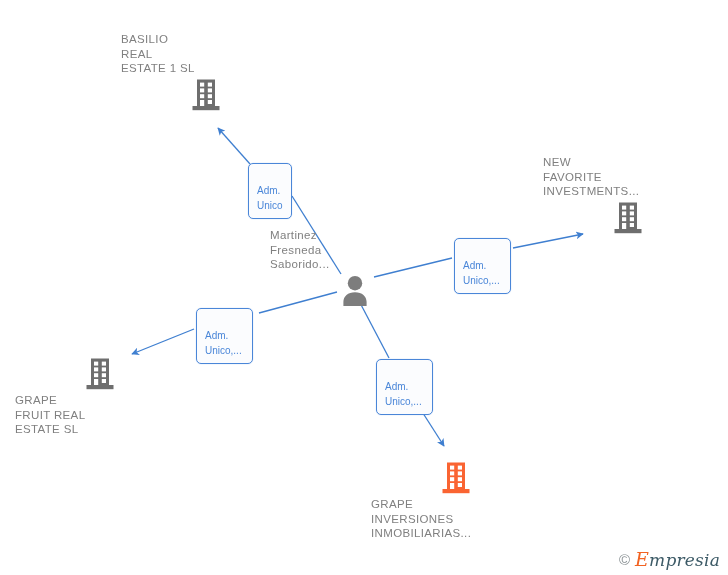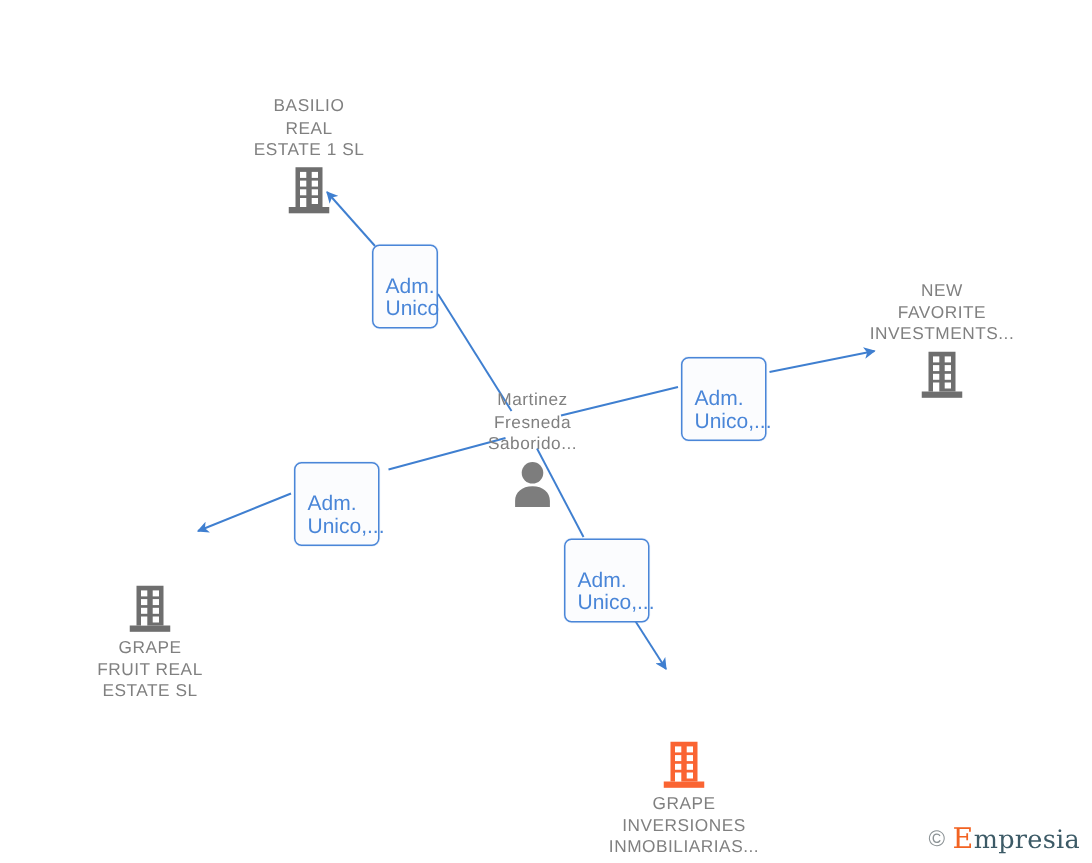--- a/index.html
+++ b/index.html
@@ -25,23 +25,22 @@
     width: 728px;
     height: 575px;
     pointer-events: none;
   }
 
   
   .node {
     position: absolute;
     width: 170px;
     margin-left: -85px;           
-    text-align: center;
+    text-align: left;
     user-select: none;
-    margin-top: 32px;
   }
   .node .caption {
     font-size: 11.5px;
     line-height: 14.6px;
     color: #808080;
     letter-spacing: .35px;
     white-space: pre-line;
   }
   .node .glyph {
     display: block;
@@ -54,21 +53,21 @@
   .person-svg { display:block; margin:0 auto; }
 
   
   .rel-chip {
     position: absolute;
     box-sizing: border-box;
     border: 1.3px solid #4a86d8;
     border-radius: 5px;
     background: #fbfcfe;
     color: #4a86d8;
-    font-size: 14px;
+    font-size: 10px;
     line-height: 15px;
     padding: 4px 7px 5px 8px;
     text-align: left;
     white-space: pre-line;
     box-shadow: 0 0 0 .5px rgba(74,134,216,.12);
   }
 
   
   #watermark {
     position: absolute;
@@ -79,20 +78,21 @@
     gap: 5px;
     user-select: none;
   }
   #watermark .copy {
     font-size: 15px;
     color: #8c9396;
     line-height: 1;
   }
   #watermark .brand {
     font-family: "DejaVu Serif", serif;
+    font-style: italic;
     font-size: 17px;
     line-height: 1;
     color: #3c5a66;
     letter-spacing: .2px;
   }
   #watermark .brand .cap {
     color: #f26322;
     font-size: 19px;
   }
 </style>

